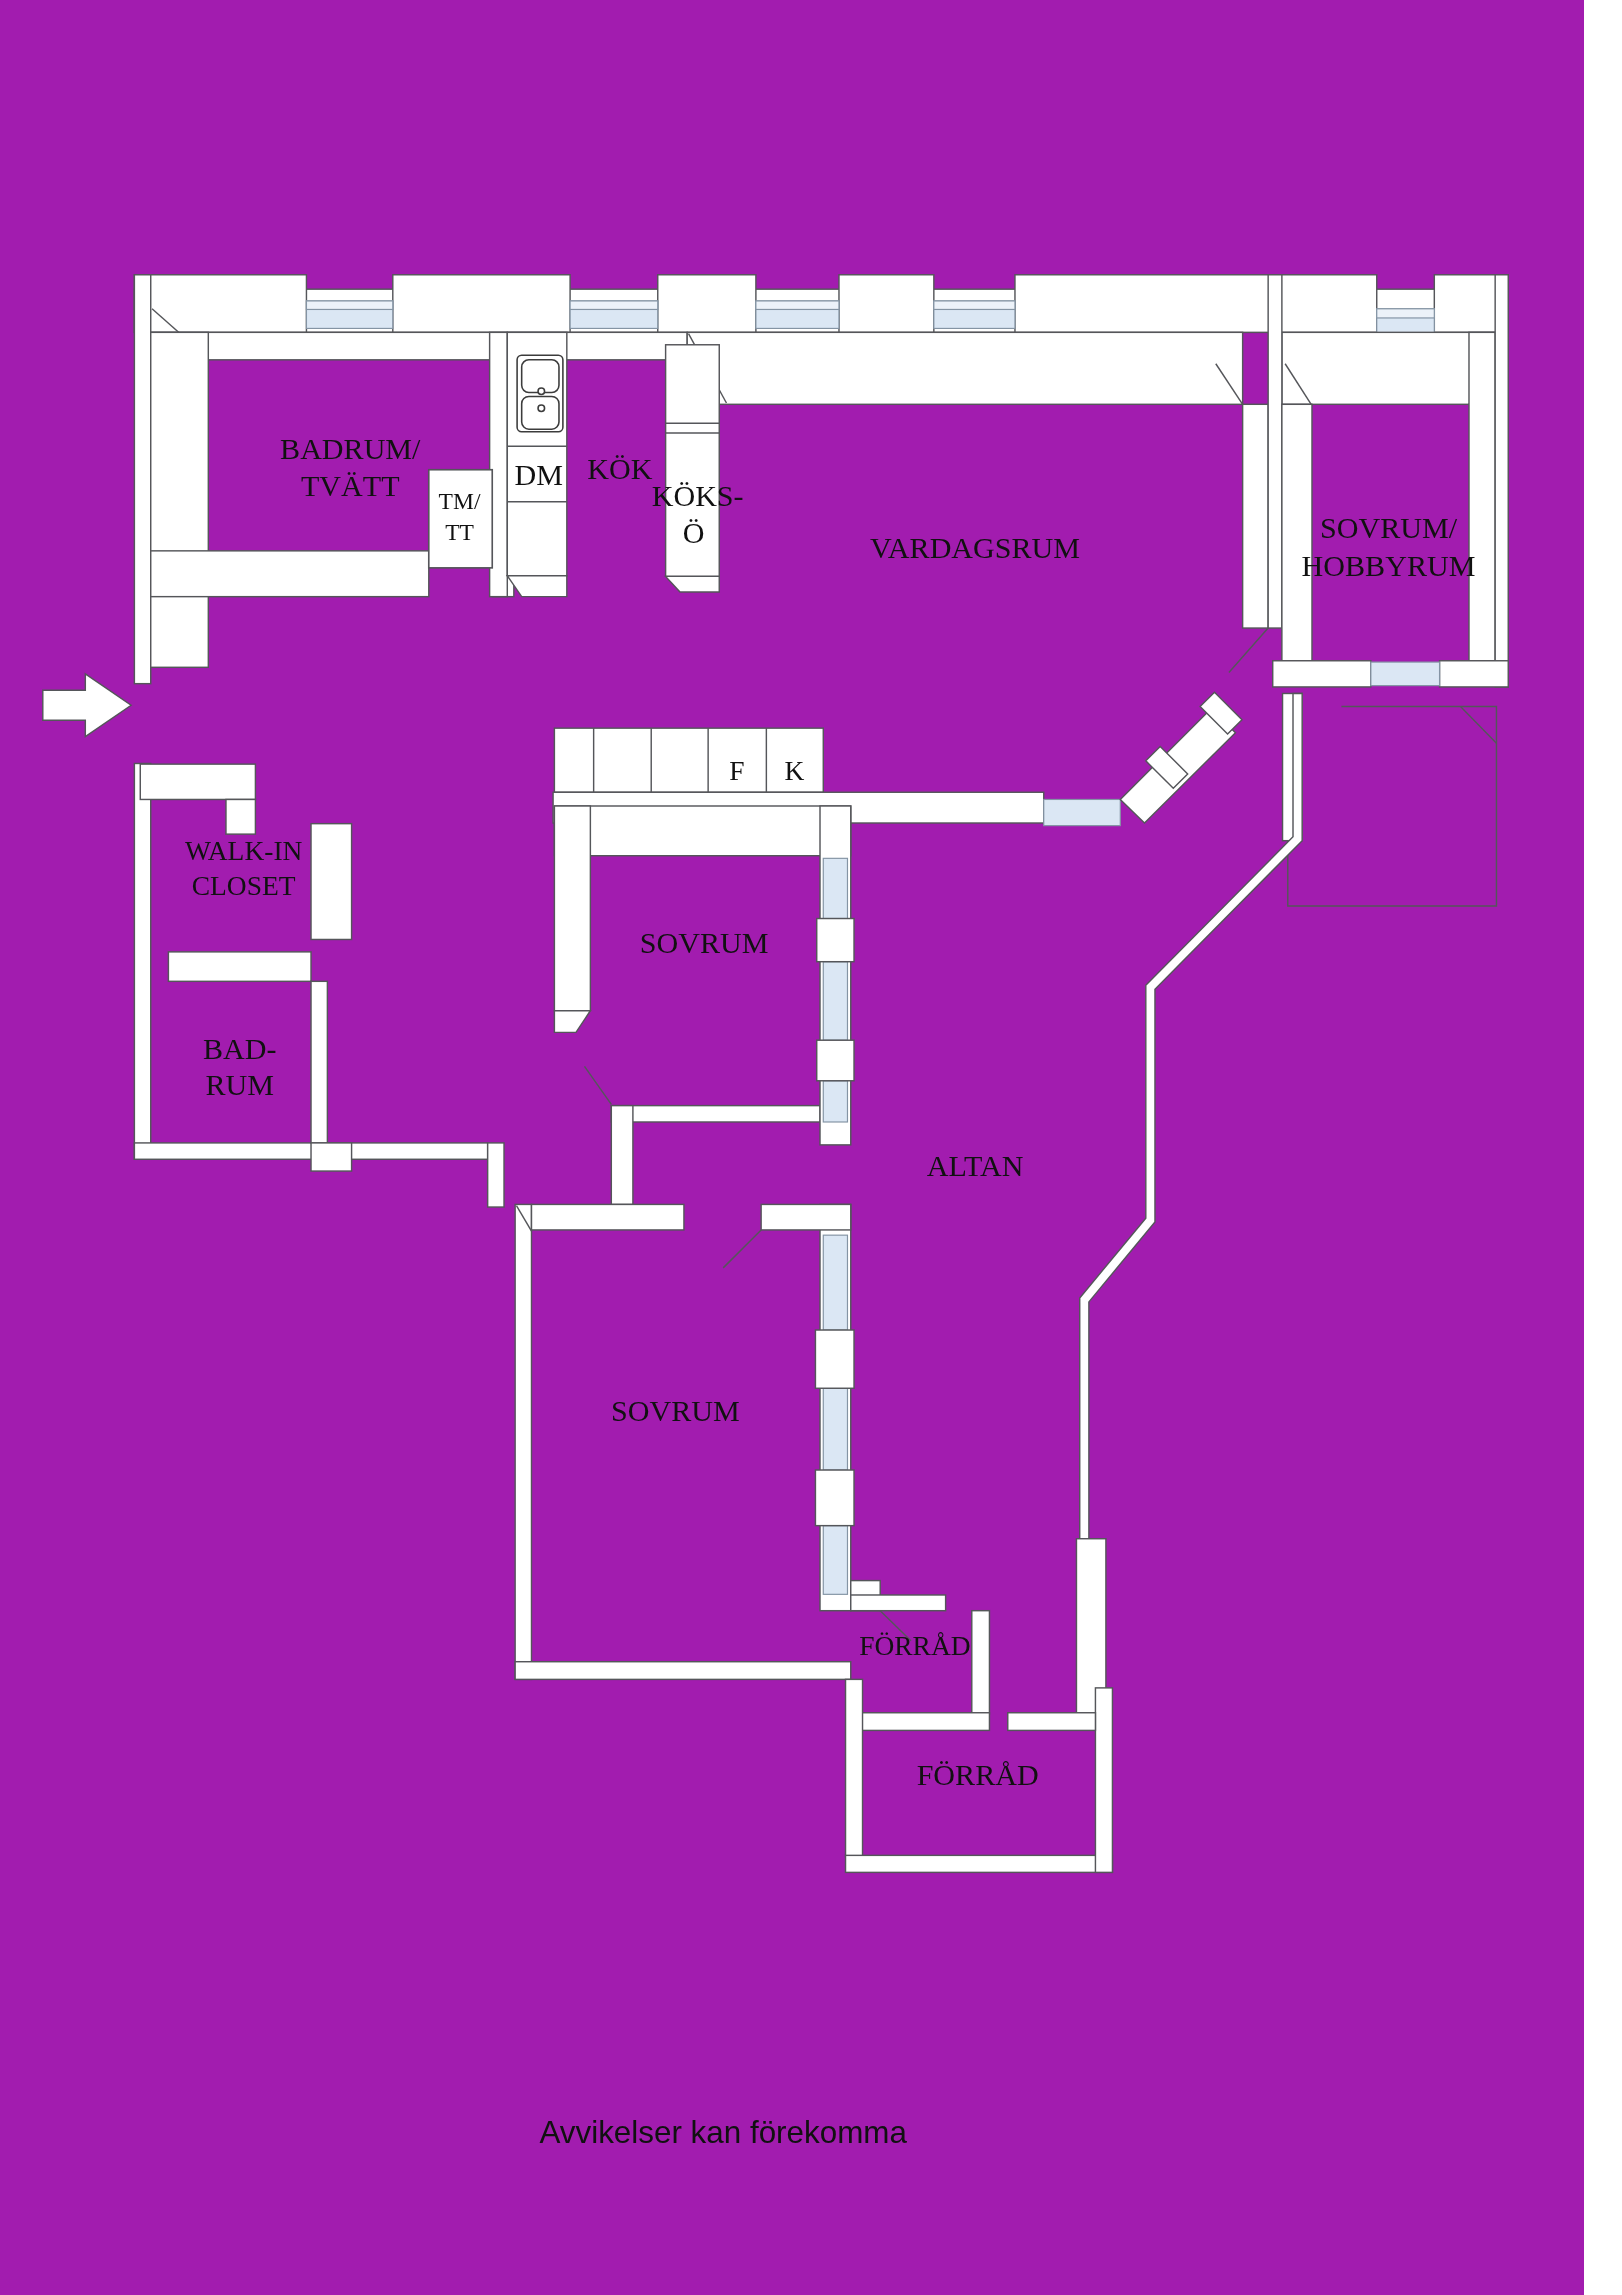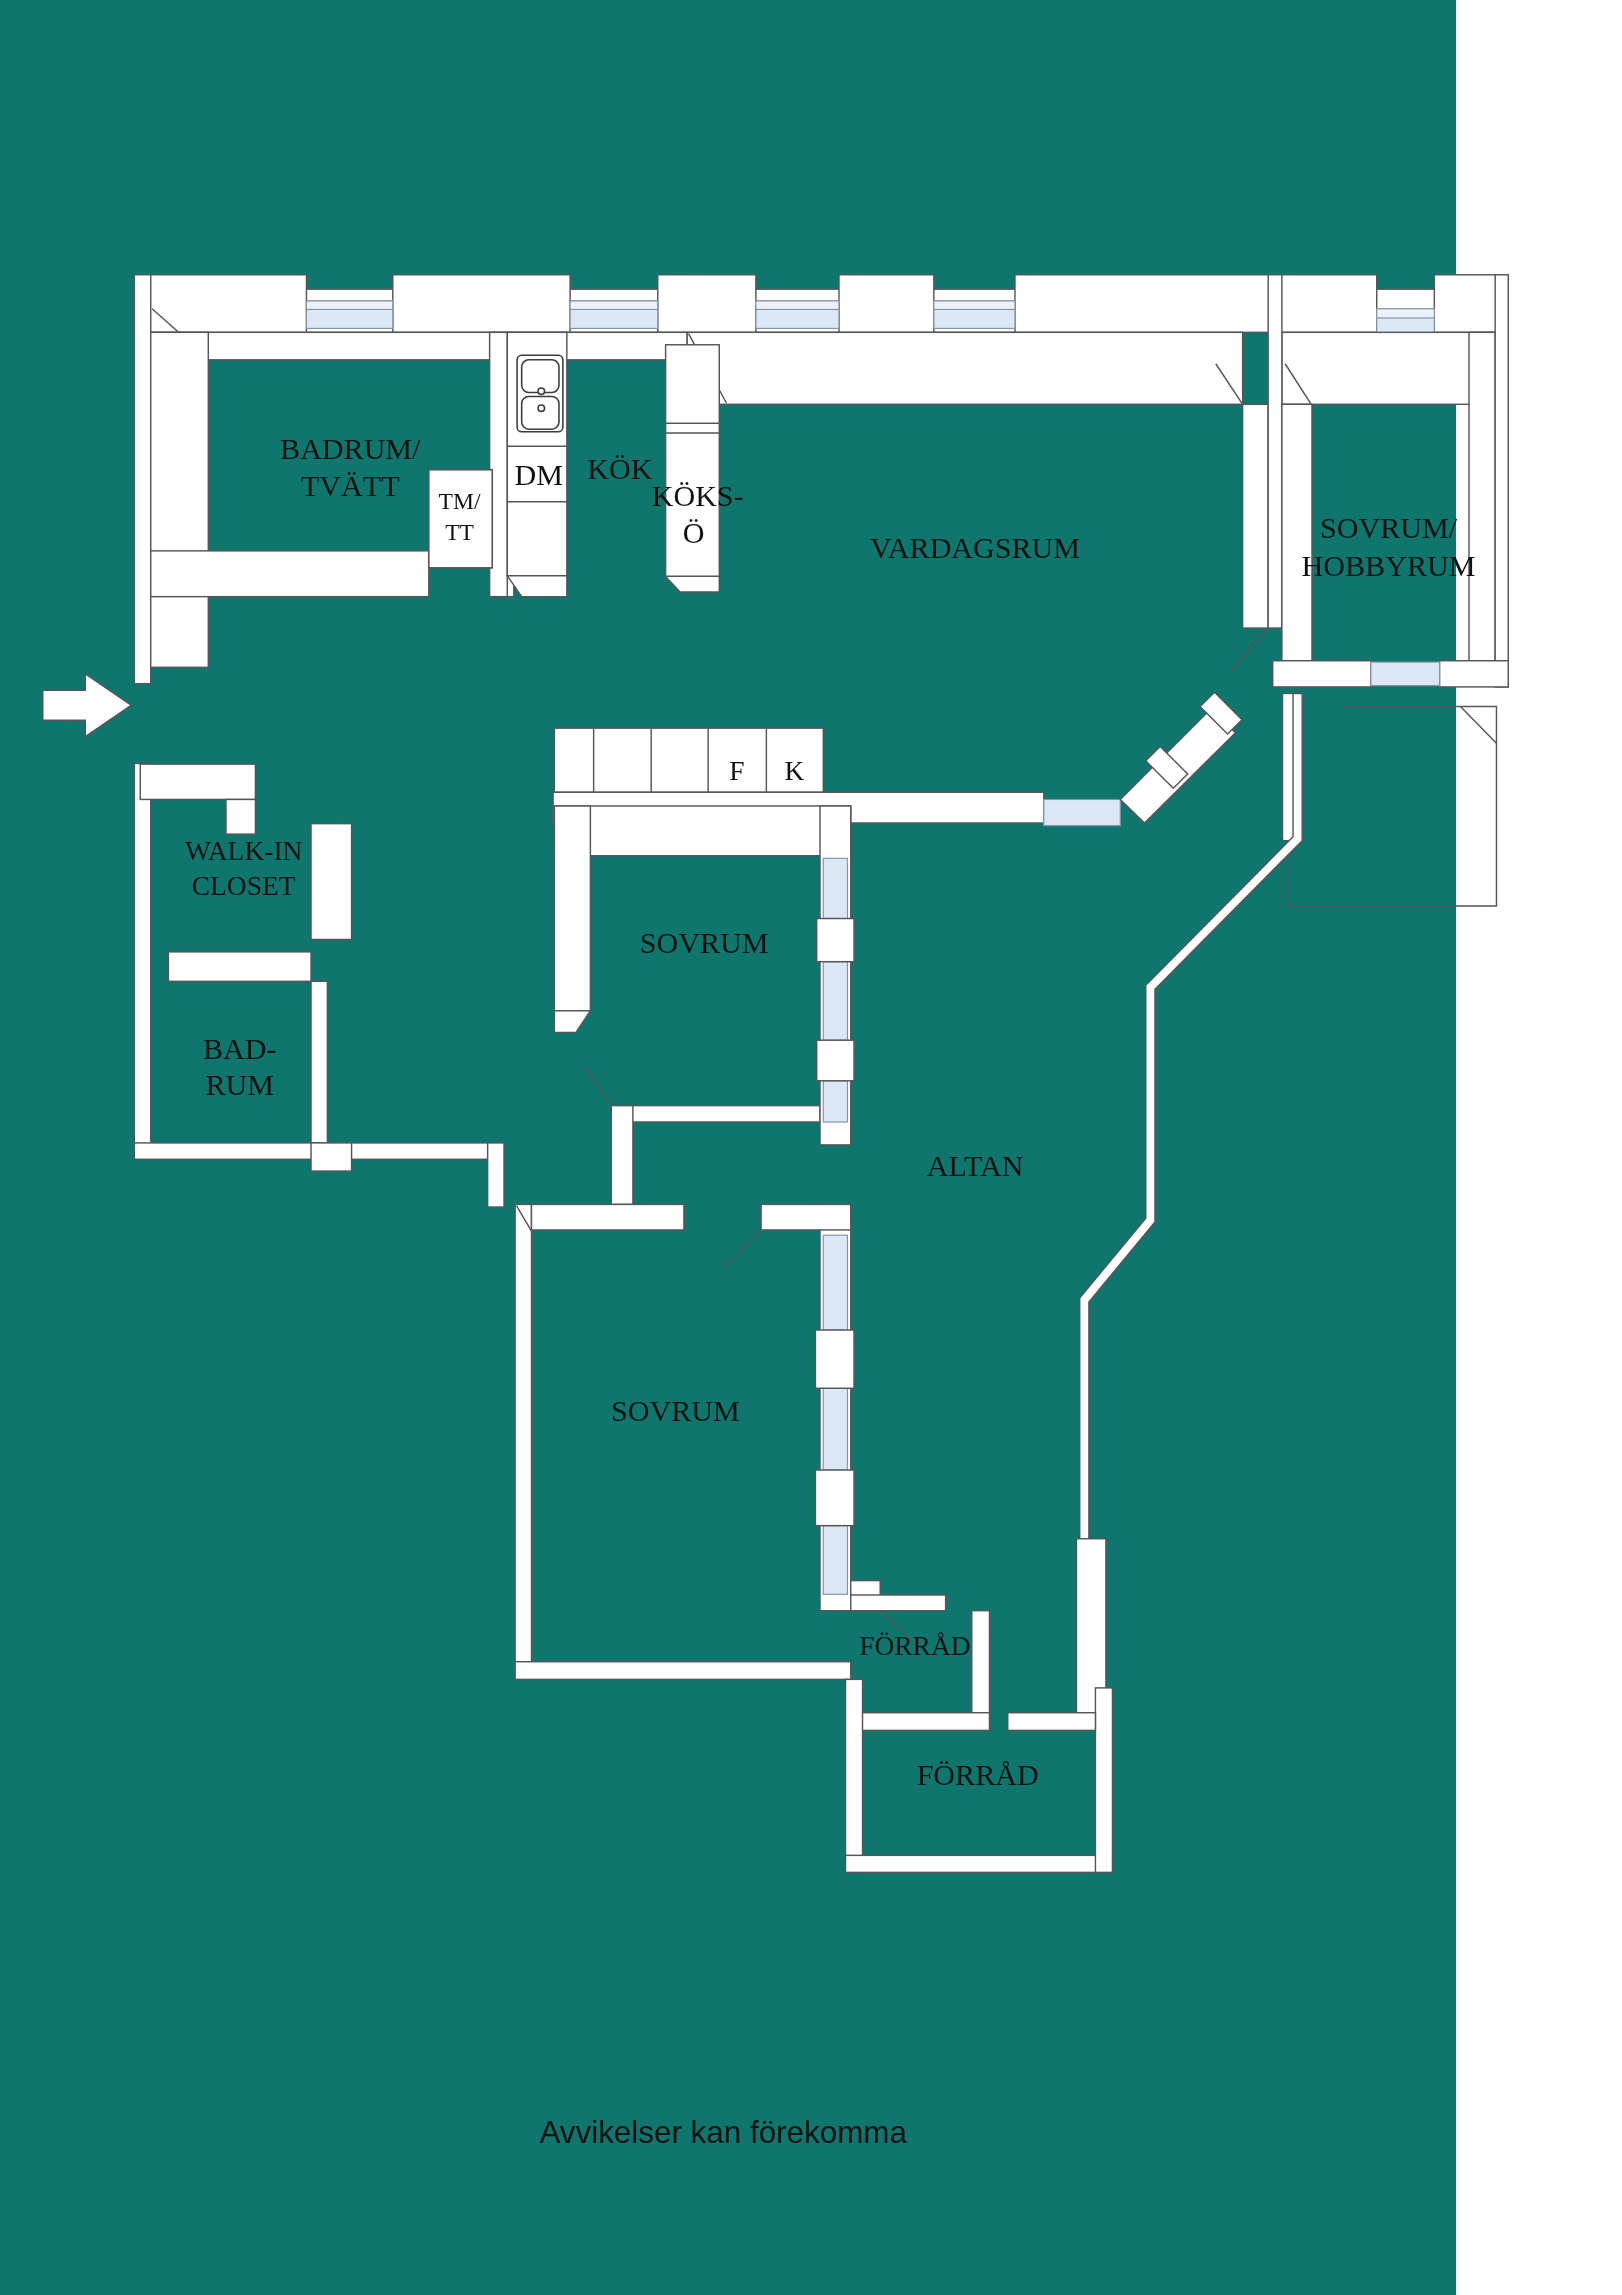--- a/index.html
+++ b/index.html
@@ -1,16 +1,16 @@
 <!DOCTYPE html>
 <html style="font-size:10.5px"><head>
 <meta charset="utf-8">
 <style>
   html,body{margin:0;padding:0;background:#ffffff;}
-  .page{width:1456px;height:2295px;position:relative;background:#0f766e;}
+  .page{width:1584px;height:2295px;position:relative;background:#a21caf;}
   svg{display:block;}
   .wall{fill:#ffffff;stroke:#55565a;stroke-width:2.5;}
   .wallthin{fill:#ffffff;stroke:#55565a;stroke-width:2.2;}
   .ln{stroke:#55565a;stroke-width:2.2;fill:none;}
   .glass{stroke:#8494a4;stroke-width:1.8;}
   .fixture{fill:#ffffff;stroke:#3c3c3c;stroke-width:2.4;}
   .roomlabel{font-family:"Liberation Serif","DejaVu Serif",serif;fill:#111;text-anchor:middle;}
   .sz46{font-size:46px;}
   .sz42{font-size:42px;}
   .sz36{font-size:36px;}

